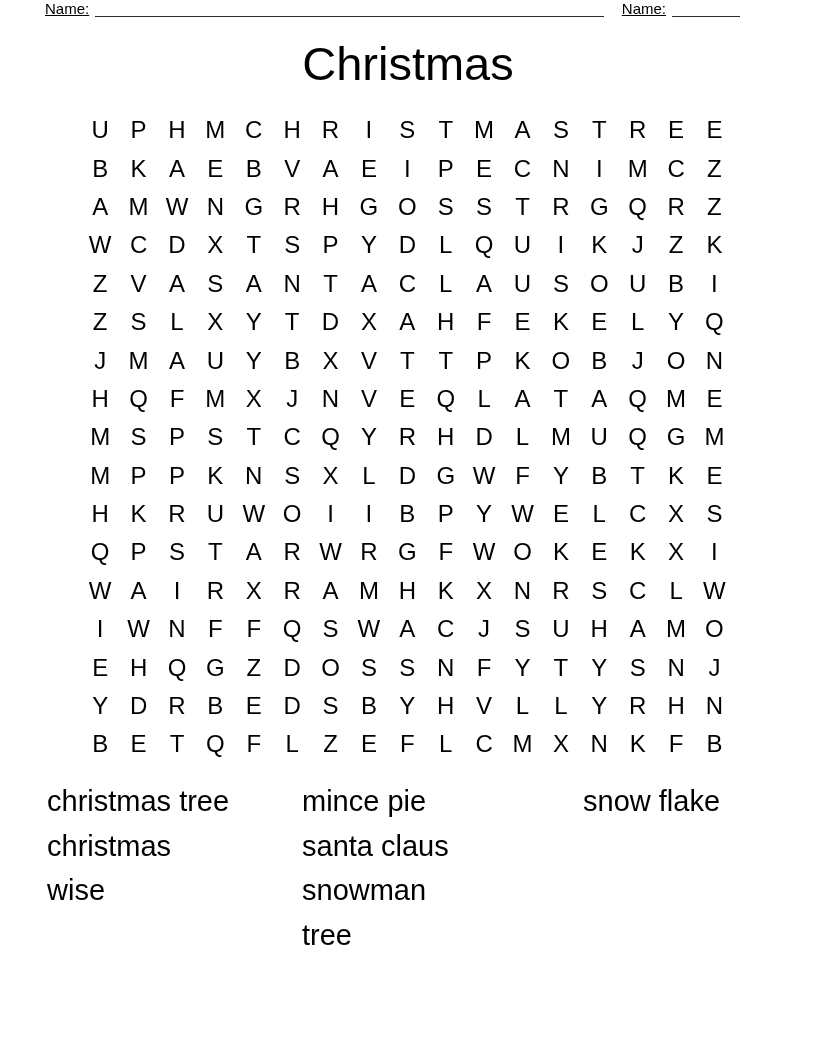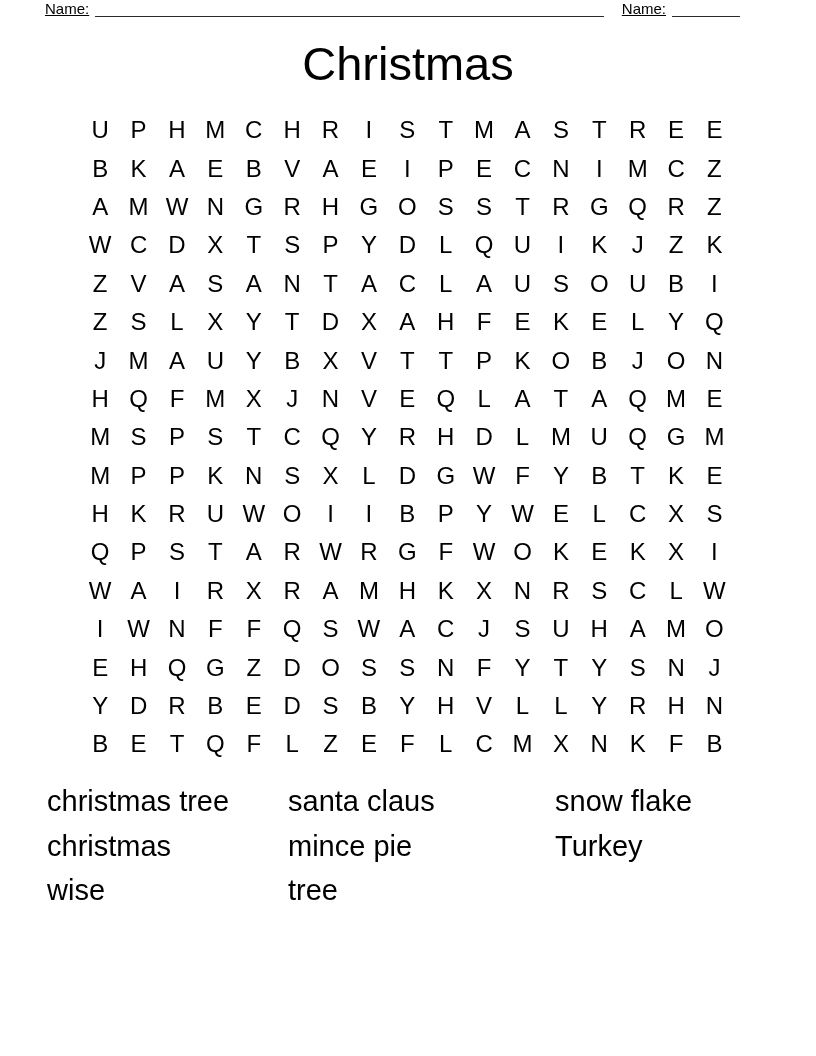--- a/index.html
+++ b/index.html
@@ -82,20 +82,21 @@
     font-size: 24px;
     font-weight: 500;
   }
   
   .words {
     position: absolute;
     top: 779px;
     left: 47px;
     right: 40px;
     display: flex;
+    gap: 14px;
   }
   .word-col { display: block; }
   .word-col-0 { width: 241px; }
   .word-col-1 { width: 239px; }
   .word-col-2 { flex: 1; margin-left: 28px; }
   .word-item {
     font-size: 29px;
     line-height: 44.5px;
     white-space: nowrap;
   }
@@ -444,23 +445,23 @@
       </div>
     </div>
 
   <div class="words">
       <div class="word-col word-col-0">
         <div class="word-item">christmas tree</div>
         <div class="word-item">christmas</div>
         <div class="word-item">wise</div>
       </div>
       <div class="word-col word-col-1">
+        <div class="word-item">mince pie</div>
         <div class="word-item">santa claus</div>
-        <div class="word-item">mince pie</div>
+        <div class="word-item">snowman</div>
         <div class="word-item">tree</div>
       </div>
       <div class="word-col word-col-2">
         <div class="word-item">snow flake</div>
-        <div class="word-item">Turkey</div>
       </div>
     </div>
 
 </div>
 
 </body></html>

